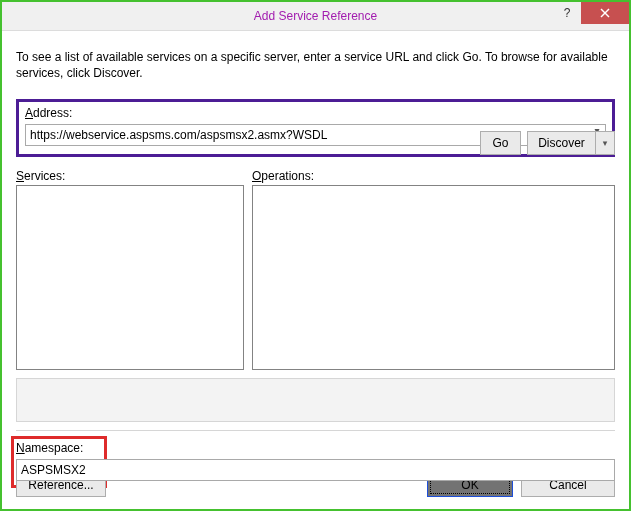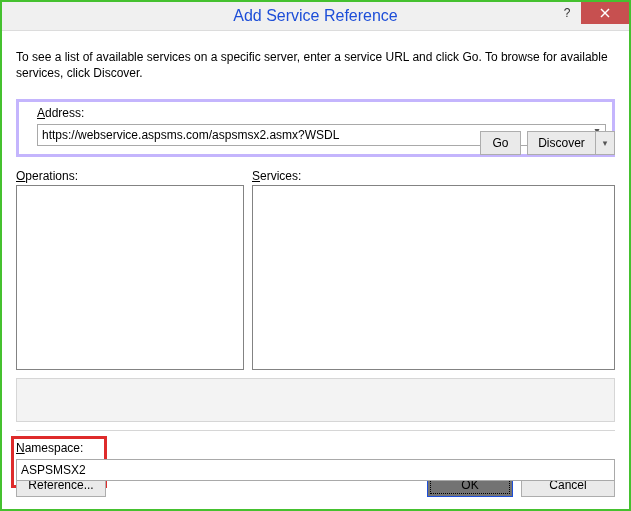--- a/index.html
+++ b/index.html
@@ -1,26 +1,26 @@
 <!DOCTYPE html>
 <html><head>
 <meta charset="utf-8">
 <style>
   html,body{margin:0;padding:0;font-family:"Segoe UI",Tahoma,sans-serif;font-size:12px;color:#000;background:#fff}
   .window{width:631px;height:511px;border:2px solid #45c12f;box-sizing:border-box;background:#fff;position:relative}
   .titlebar{height:28px;background:#f0f0f0;border-bottom:1px solid #dcdcdc;display:flex;align-items:center;justify-content:center;position:relative}
-  .titlebar .title{font-size:16px;color:#1d4ed8}
+  .titlebar .title{font-size:12px;color:#a21caf}
   .titlebar .ctrls{position:absolute;right:0;top:0;display:flex;height:22px}
   .ctrl{width:30px;height:22px;display:flex;align-items:center;justify-content:center;font-size:12px}
   .help{background:#f0f0f0;color:#333;width:28px}
   .close{background:#c75050;color:#fff;width:48px}
   .close svg{display:block}
   .body{padding:10px 14px 0 14px}
   .hint{margin:8px 0 18px 0;line-height:1.35}
-  .red-box{border:3px solid #c4b5fd;padding:4px 6px 8px 18px;margin-bottom:8px}
+  .red-box{border:3px solid #4c1d95;padding:4px 6px 8px 6px;margin-bottom:8px}
   .lbl{margin-bottom:4px}
   .lbl u{text-decoration:underline}
   .addr-row{display:flex;align-items:center}
   .combo{flex:1;height:22px;border:1px solid #a9a9a9;background:#fff;display:flex;align-items:flex-start;box-sizing:border-box}
   .combo input{flex:1;border:0;outline:0;padding:0 4px;height:20px;font:inherit}
   .combo .arrow{width:16px;text-align:center;font-size:10px;color:#555}
   .btn{height:24px;border:1px solid #adadad;background:#eaeaea;padding:0 8px;font:inherit;cursor:pointer;box-sizing:border-box}
   .go{margin-left:6px;width:42px}
   .disc-wrap{display:flex;margin-left:6px}
   .disc{width:68px;border-right:0}
@@ -78,27 +78,27 @@
       <button class="btn go">Go</button>
       <div class="disc-wrap">
         <button class="btn disc">Discover</button>
         <div class="disc-split">▾</div>
       </div>
     </div>
 
     <div class="lists" style="margin-top:14px">
       <div class="list-col">
         <div class="list-lbl">
-          <u>O</u><span>perations:</span>
+          <u>S</u><span>ervices:</span>
         </div>
         <div class="listbox"></div>
       </div>
       <div class="list-col">
         <div class="list-lbl">
-          <u>S</u><span>ervices:</span>
+          <u>O</u><span>perations:</span>
         </div>
         <div class="listbox"></div>
       </div>
     </div>
 
     <div class="status"></div>
     <div class="sep"></div>
 
     <div class="namespace">
       <div style="position:relative">

